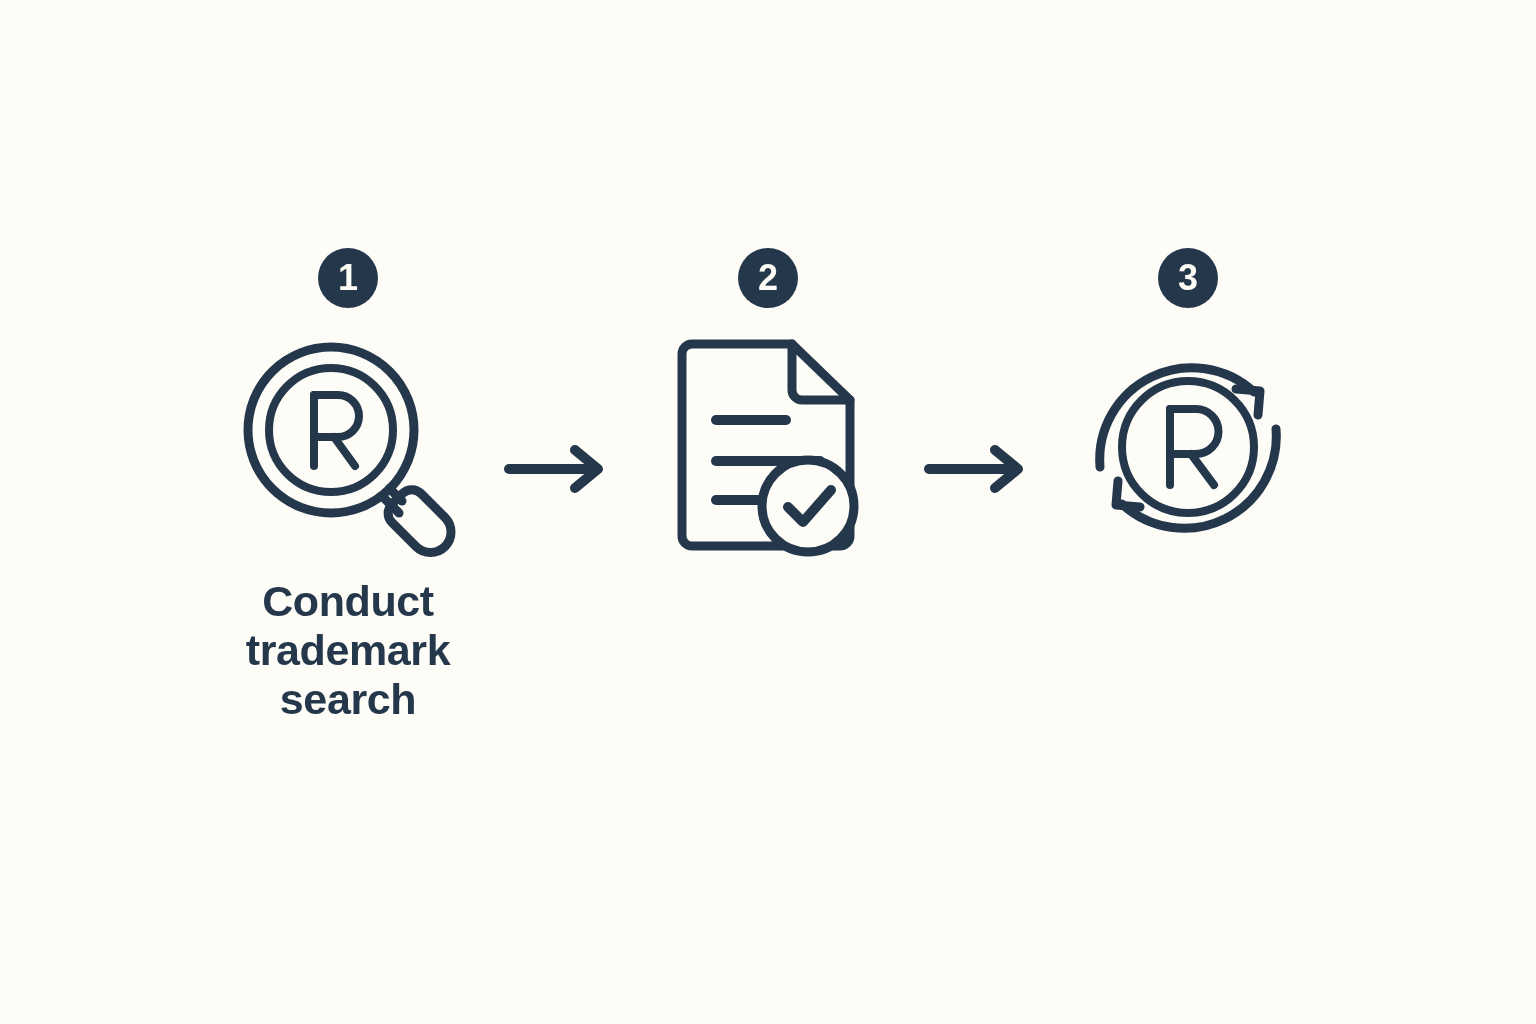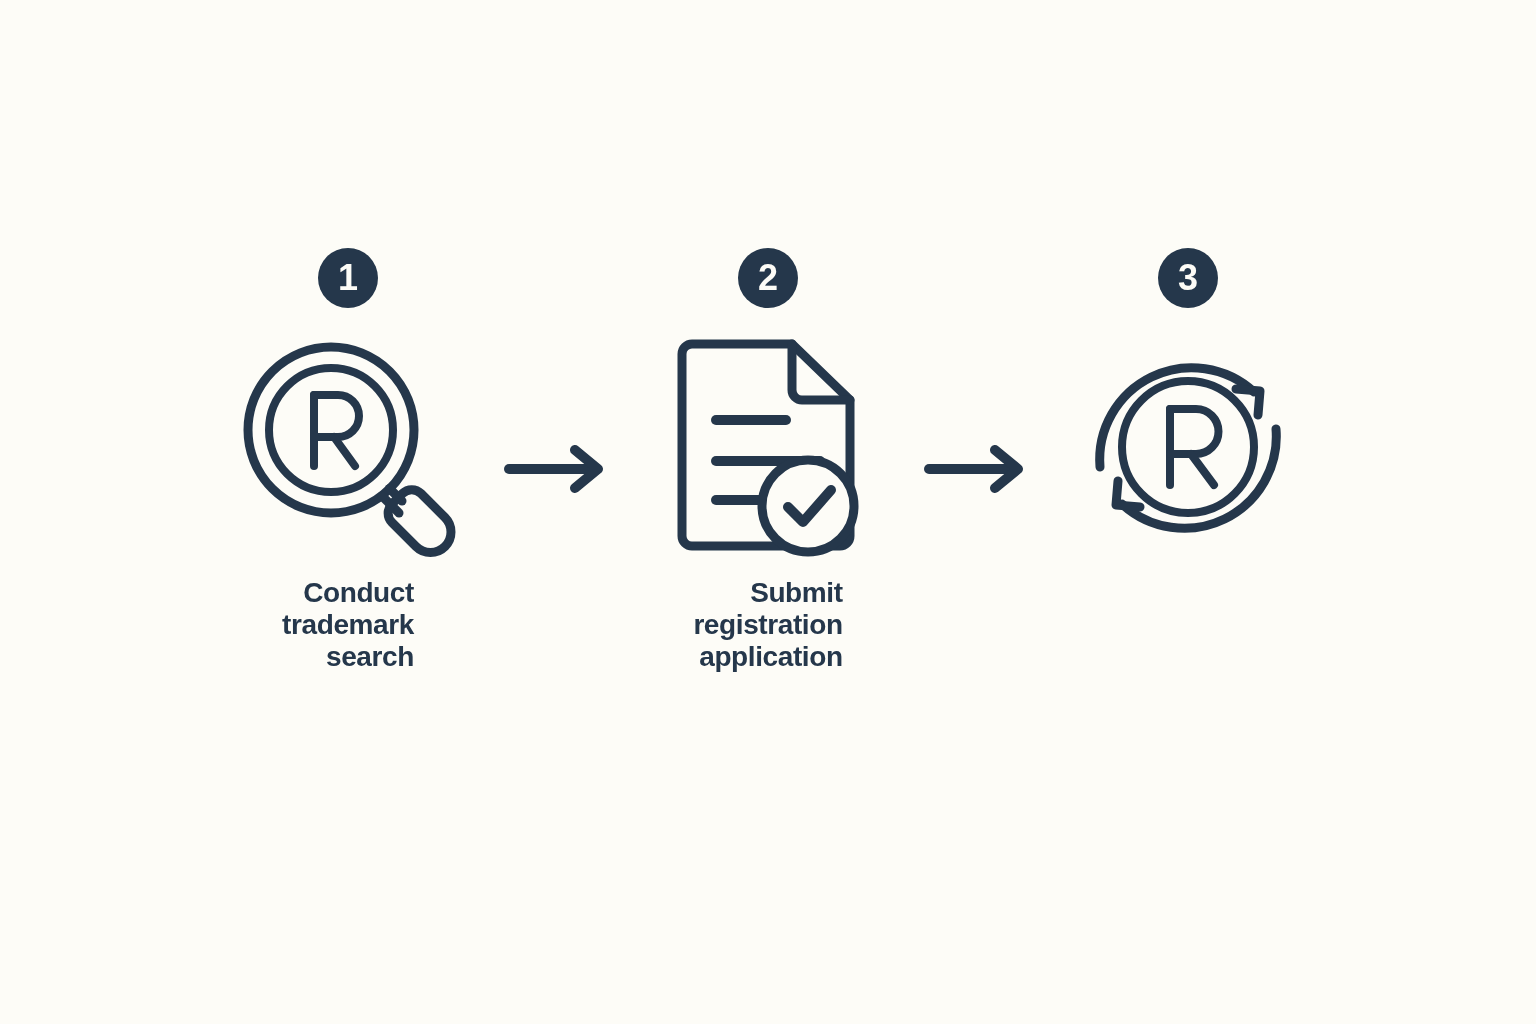--- a/index.html
+++ b/index.html
@@ -70,23 +70,23 @@
     justify-content: center;
   }
 
   .icon-box svg {
     display: block;
     overflow: visible;
   }
 
   .step-label {
     margin-top: 18px;
-    text-align: right;
+    text-align: center;
     color: #25374b;
-    font-size: 28px;
+    font-size: 43px;
     font-weight: 700;
     line-height: 1.14;
     letter-spacing: -0.4px;
     font-family: "Liberation Sans", sans-serif;
     white-space: pre-line;
     max-width: 420px;
   }
 
   .step.wide .step-label {
     max-width: 430px;
@@ -162,23 +162,20 @@
             <path d="M48 82 H118"></path>
             <path d="M48 123 H152"></path>
             <path d="M48 162 H118"></path>
           </g>
 
           <circle cx="140" cy="168" r="46" stroke-width="9" fill="#fdfcf7"></circle>
           <path d="M120 169 L135 184 L163 152" stroke-width="10"></path>
         </svg>
       </div>
 
-      <div class="step-label">Submit
-registration
-application</div>
     </div>
 
     <div class="connector">
       <svg width="110" height="50" viewBox="0 0 110 50" fill="none" stroke="#25374b" stroke-width="10" stroke-linecap="round" stroke-linejoin="round" aria-hidden="true">
         <path d="M6 25 H92"></path>
         <path d="M72 6 L95 25 L72 44"></path>
       </svg>
     </div>
 
     <div class="step wide">

